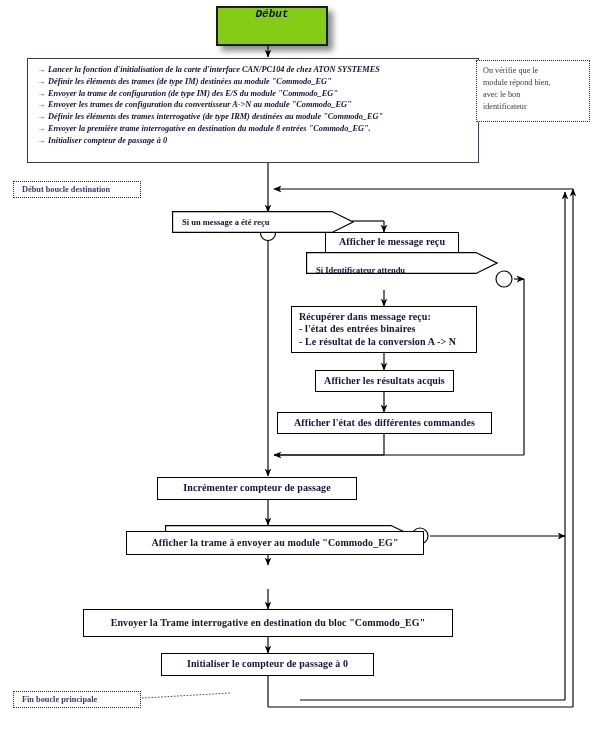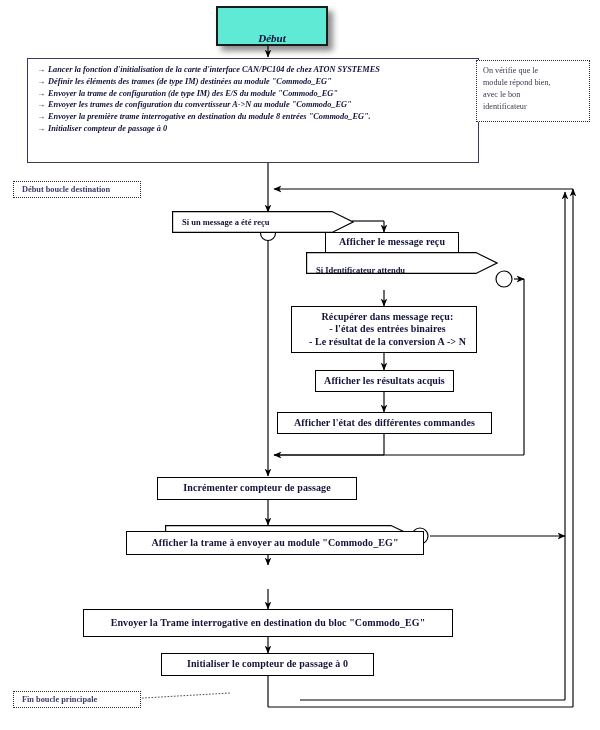--- a/index.html
+++ b/index.html
@@ -10,23 +10,23 @@
   }
   #canvas{position:absolute;left:0;top:0;width:600px;height:730px;}
   svg.lines{position:absolute;left:0;top:0;width:600px;height:730px;pointer-events:none;}
 
   .node{position:absolute;box-sizing:border-box;background:#fff;
         border:1.2px solid #000;display:flex;align-items:center;}
   .node .txt{width:100%;text-align:center;font-weight:bold;
              font-size:10px;color:#12123a;line-height:1.25;letter-spacing:.1px;}
 
   
-  .start{position:absolute;background:#5eead4;border:2.2px solid #1b1b1b;
+  .start{position:absolute;background:#84cc16;border:2.2px solid #1b1b1b;
          box-shadow:5px 5px 6px rgba(0,0,0,.45);
-         display:flex;align-items:flex-end;justify-content:center;}
+         display:flex;align-items:flex-start;justify-content:center;font-family:Liberation Mono, monospace;}
   .start .txt{font-style:italic;font-weight:bold;font-size:11px;color:#0d0d3d;}
 
   
   .initbox{position:absolute;background:#fff;border:1.2px solid #3a3a5c;
            box-sizing:border-box;padding:5px 8px 4px 9px;}
   .init-title{font-style:italic;font-weight:bold;font-size:10px;
               text-decoration:underline;color:#111140;margin-bottom:1px;}
   .init-list{list-style:none;margin:0;padding:0;font-style:italic;}
   .init-list li{font-size:8.3px;font-weight:bold;color:#12123a;
                 line-height:1.42;white-space:nowrap;}
@@ -119,20 +119,21 @@
   <div class="start" style="left:216px;top:6px;width:108px;height:36px;">
     <span class="txt">Début</span>
   </div>
 
   <div class="initbox" style="left:27px;top:58px;width:452px;height:105px;">
     <ul class="init-list">
       <li><span class="ar">→</span><span>Lancer la fonction d'initialisation de la carte d'interface CAN/PC104 de chez ATON SYSTEMES</span></li>
       <li><span class="ar">→</span><span>Définir les éléments des trames (de type IM) destinées au module "Commodo_EG"</span></li>
       <li><span class="ar">→</span><span>Envoyer la trame de configuration (de type IM) des E/S du module "Commodo_EG"</span></li>
       <li><span class="ar">→</span><span>Envoyer  les trames de configuration du convertisseur A-&gt;N au module "Commodo_EG"</span></li>
+      <li><span class="ar">→</span><span>Définir les éléments des trames interrogative (de type IRM) destinées au module "Commodo_EG"</span></li>
       <li><span class="ar">→</span><span>Envoyer la première trame interrogative en destination du  module  8 entrées "Commodo_EG".</span></li>
       <li><span class="ar">→</span><span>Initialiser compteur de passage à 0</span></li>
     </ul>
   </div>
 
   <div class="dotbox" style="left:476px;top:60px;width:114px;height:62px;">
     <div class="txt">On vérifie que le</div>
     <div class="txt">module répond bien,</div>
     <div class="txt">avec le bon</div>
     <div class="txt">identificateur</div>
@@ -164,21 +165,21 @@
       <polygon points="0.6,0.6 226,0.6 248,11 226,21.4 0.6,21.4" fill="#fff" stroke="#000" stroke-width="1.15"></polygon>
     </svg>
     <span class="lbl">Si nombre passage atteint</span>
   </div>
 
   <div class="node" style="left:325px;top:232px;width:134px;height:21px;">
     <span class="txt">Afficher le message reçu</span>
   </div>
 
   <div class="node" style="left:291px;top:306px;width:186px;height:47px;">
-    <div class="txt" style="text-align:center;padding-left:7px;">
+    <div class="txt" style="text-align:left;padding-left:7px;">
       <div>Récupérer dans message reçu:</div>
       <div>- l'état des entrées binaires</div>
       <div>- Le résultat de la conversion  A -&gt; N</div>
     </div>
   </div>
 
   <div class="node" style="left:315px;top:370px;width:139px;height:22px;">
     <span class="txt">Afficher les résultats acquis</span>
   </div>
 

